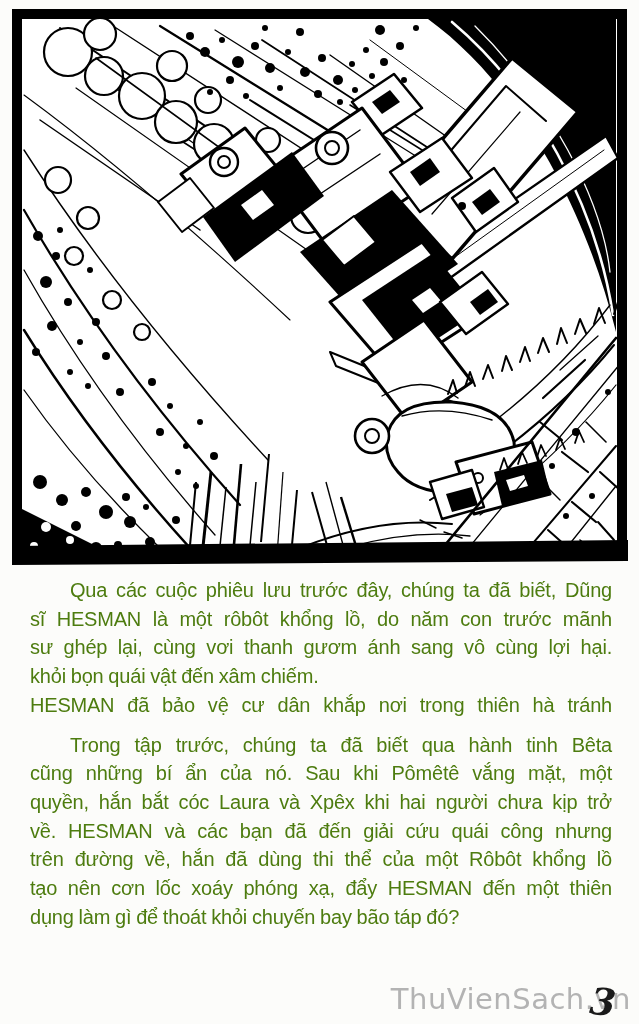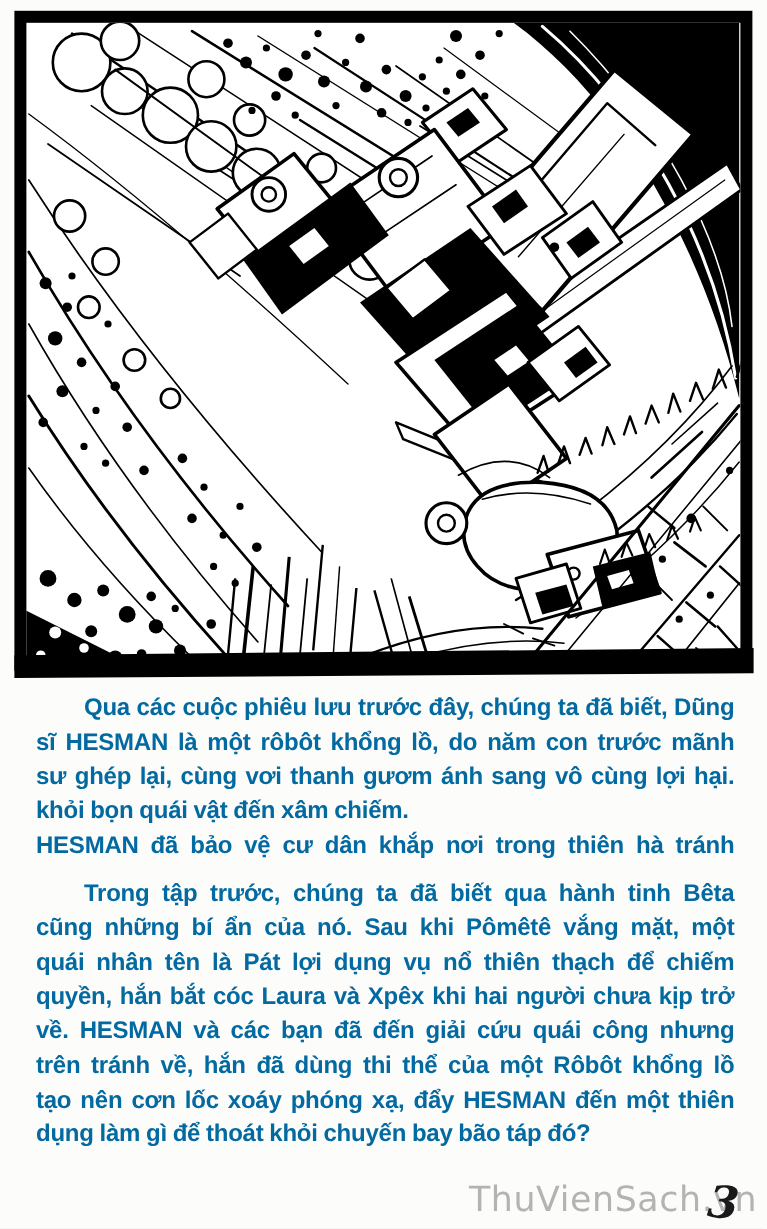--- a/index.html
+++ b/index.html
@@ -1,20 +1,20 @@
 <!DOCTYPE html>
 <html><head>
 <meta charset="utf-8">
 <style>
   html,body{margin:0;padding:0;background:#e9e9e9;}
   .page{position:relative;width:639px;height:1024px;background:#fcfcfa;overflow:hidden;
         font-family:"Liberation Sans","DejaVu Sans",sans-serif;}
   .panel{position:absolute;top:0;left:0;display:block;}
-  .story{position:absolute;left:30px;width:582px;top:576px;color:#0369a1;
-         font-weight:bold;font-size:20px;line-height:28.7px;
+  .story{position:absolute;left:30px;width:582px;top:576px;color:#4d7c0f;
+         font-weight:normal;font-size:20px;line-height:28.7px;
          letter-spacing:-0.2px;word-spacing:-0.5px;}
   .para{margin:0 0 11px 0;}
   .line{text-align:justify;text-align-last:justify;}
   .line.first{text-indent:40px;}
   .line.last{text-align-last:left;}
   .watermark{position:absolute;right:8px;top:982px;color:#b3b3b3;
              font-family:"DejaVu Sans",sans-serif;font-weight:400;
              font-size:29px;letter-spacing:0.5px;}
   .pagenum{position:absolute;left:590px;top:980px;color:#1a1a1a;
            font-family:"DejaVu Serif",serif;font-style:italic;font-weight:bold;
@@ -276,24 +276,23 @@
     <div class="para">
       <div class="line first">Qua các cuộc phiêu lưu trước đây, chúng ta đã biết, Dũng</div>
       <div class="line">sĩ HESMAN là một rôbôt khổng lồ, do năm con trước mãnh</div>
       <div class="line">sư ghép lại, cùng vơi thanh gươm ánh sang vô cùng lợi hại.</div>
       <div class="line last">khỏi bọn quái vật đến xâm chiếm.</div>
       <div class="line">HESMAN đã bảo vệ cư dân khắp nơi trong thiên hà tránh</div>
     </div>
     <div class="para">
       <div class="line first">Trong tập trước, chúng ta đã biết qua hành tinh Bêta</div>
       <div class="line">cũng những bí ẩn của nó. Sau khi Pômêtê vắng mặt, một</div>
-      <div class="line">quái nhân tên là Pát lợi dụng vụ nổ thiên thạch để chiếm</div>
       <div class="line">quyền, hắn bắt cóc Laura và Xpêx khi hai người chưa kịp trở</div>
       <div class="line">về. HESMAN và các bạn đã đến giải cứu quái công nhưng</div>
-      <div class="line">trên tránh về, hắn đã dùng thi thể của một Rôbôt khổng lồ</div>
+      <div class="line">trên đường về, hắn đã dùng thi thể của một Rôbôt khổng lồ</div>
       <div class="line">tạo nên cơn lốc xoáy phóng xạ, đẩy HESMAN đến một thiên</div>
       <div class="line last">dụng làm gì để thoát khỏi chuyến bay bão táp đó?</div>
     </div>
   </div>
 
   <div class="watermark">ThuVienSach.vn</div>
   <div class="pagenum">3</div>
 
 </div>
 

